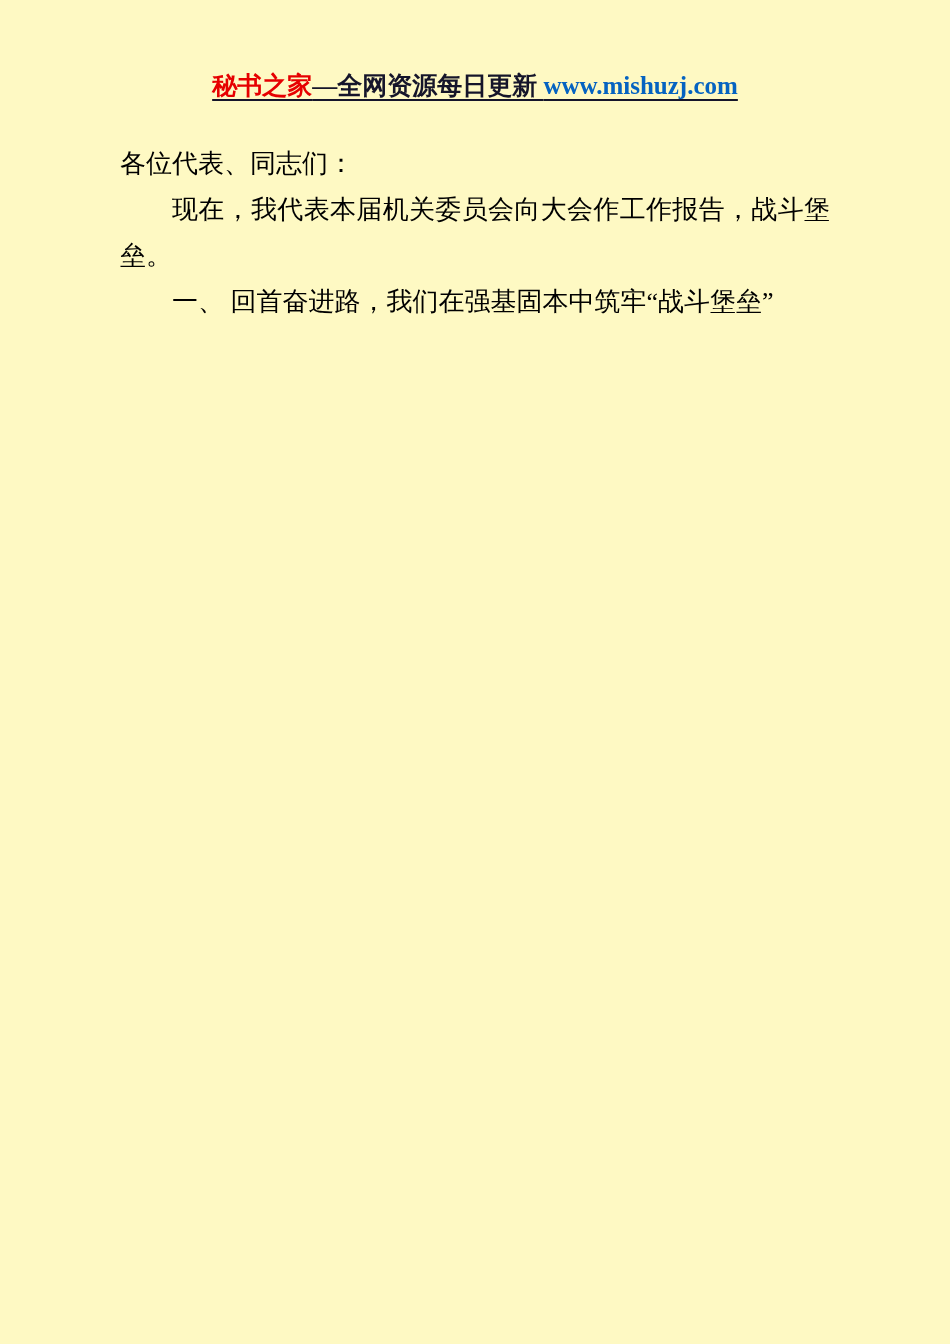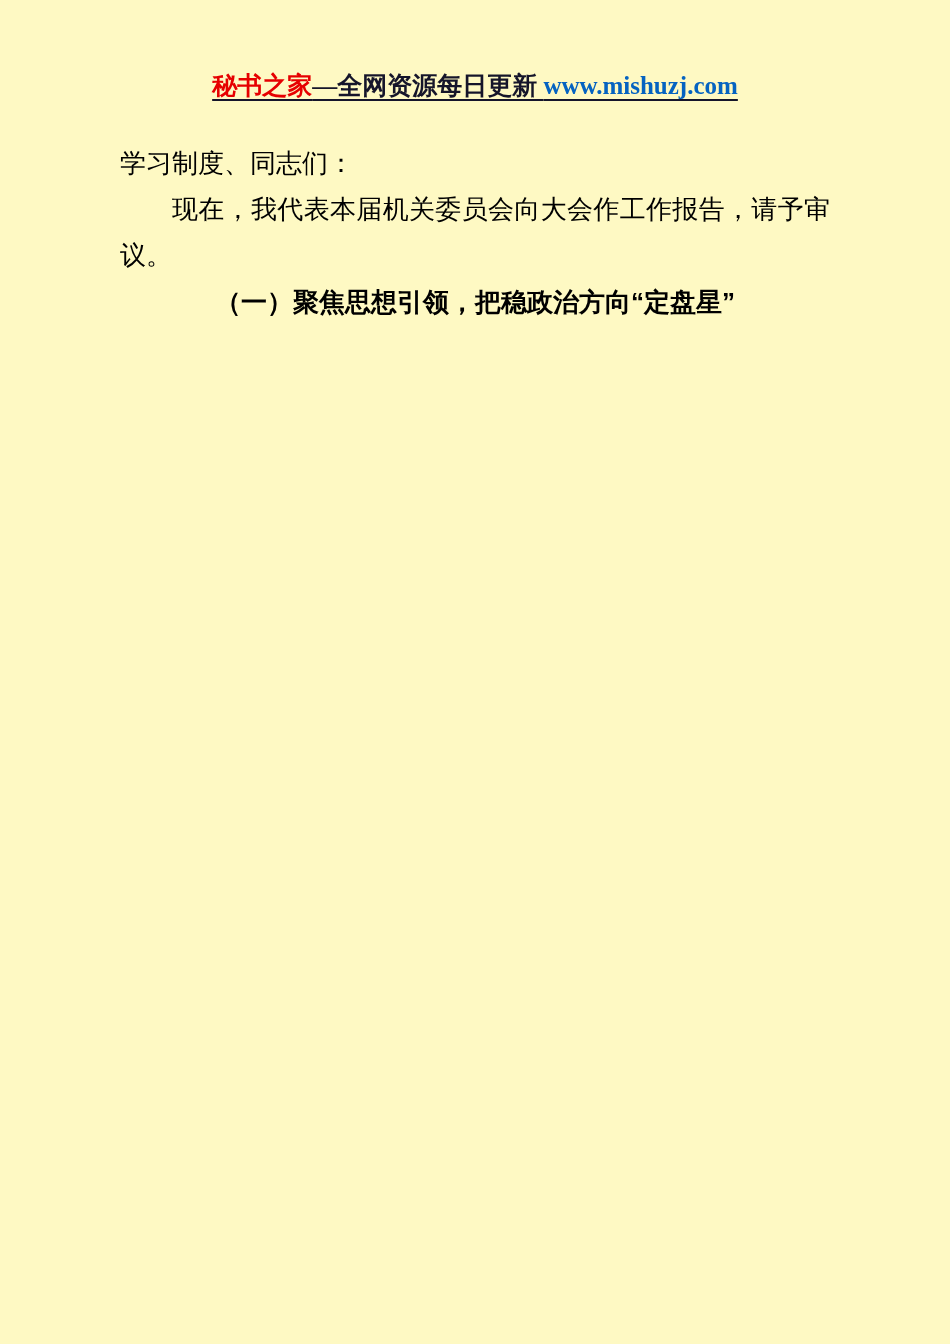--- a/index.html
+++ b/index.html
@@ -66,18 +66,18 @@
 <body>
 
 <div class="page">
 
   <div class="page-header">
     <span class="underline-wrap"><span class="brand">秘书之家</span><span class="tagline">—全网资源每日更新 </span><span class="site-url">www.mishuzj.com</span></span>
   </div>
 
 
   <div class="doc-body">
-    <p class="plain">学习制度、同志们：</p>
-    <p class="indent">现在，我代表本届机关委员会向大会作工作报告，请予审议。</p>
-    <p class="center-bold">（一）聚焦思想引领，把稳政治方向“定盘星”</p>
+    <p class="plain">各位代表、同志们：</p>
+    <p class="indent">现在，我代表本届机关委员会向大会作工作报告，战斗堡垒。</p>
+    <p class="indent">一、 回首奋进路，我们在强基固本中筑牢“战斗堡垒”</p>
   </div>
 
 </div>
 
 </body></html>

